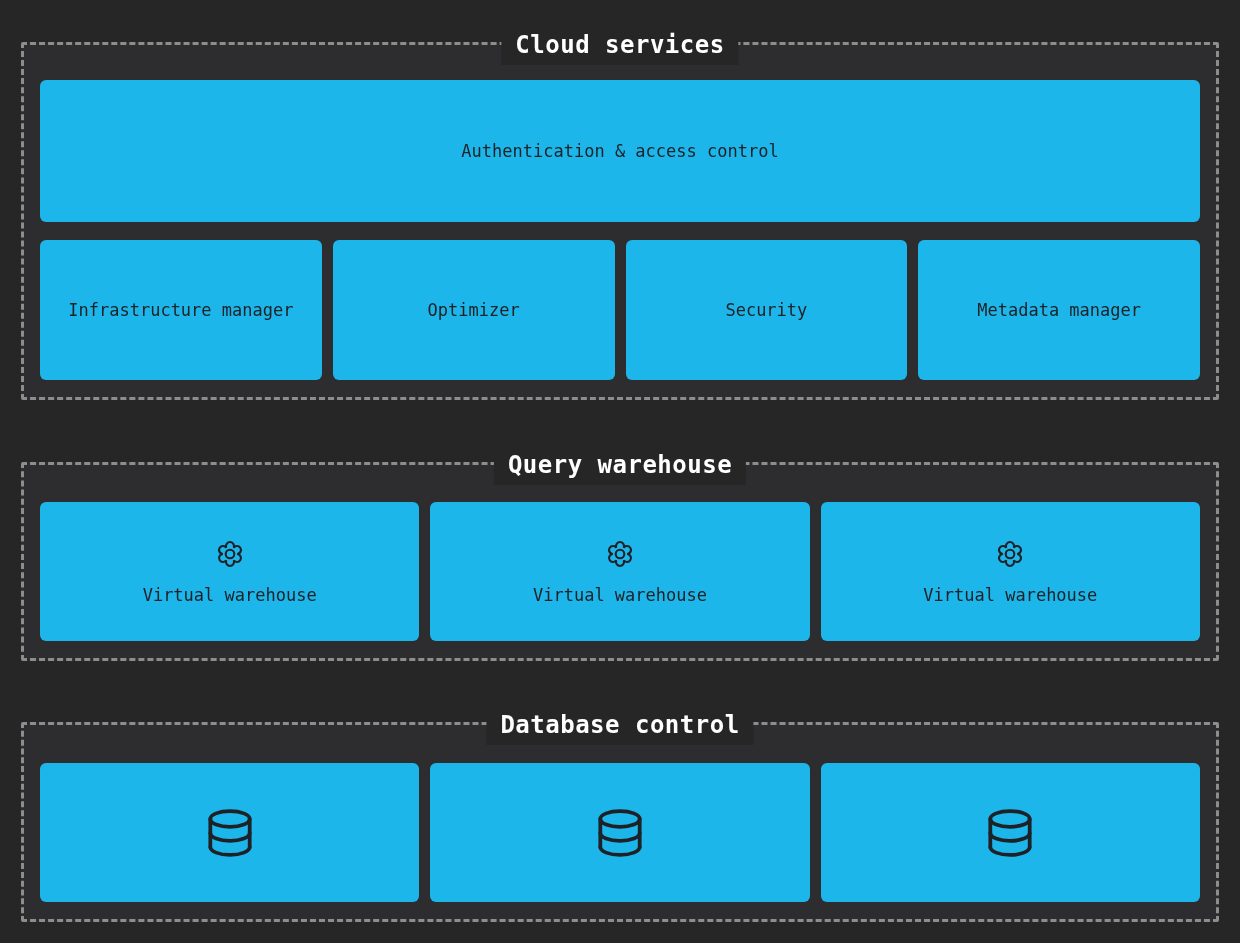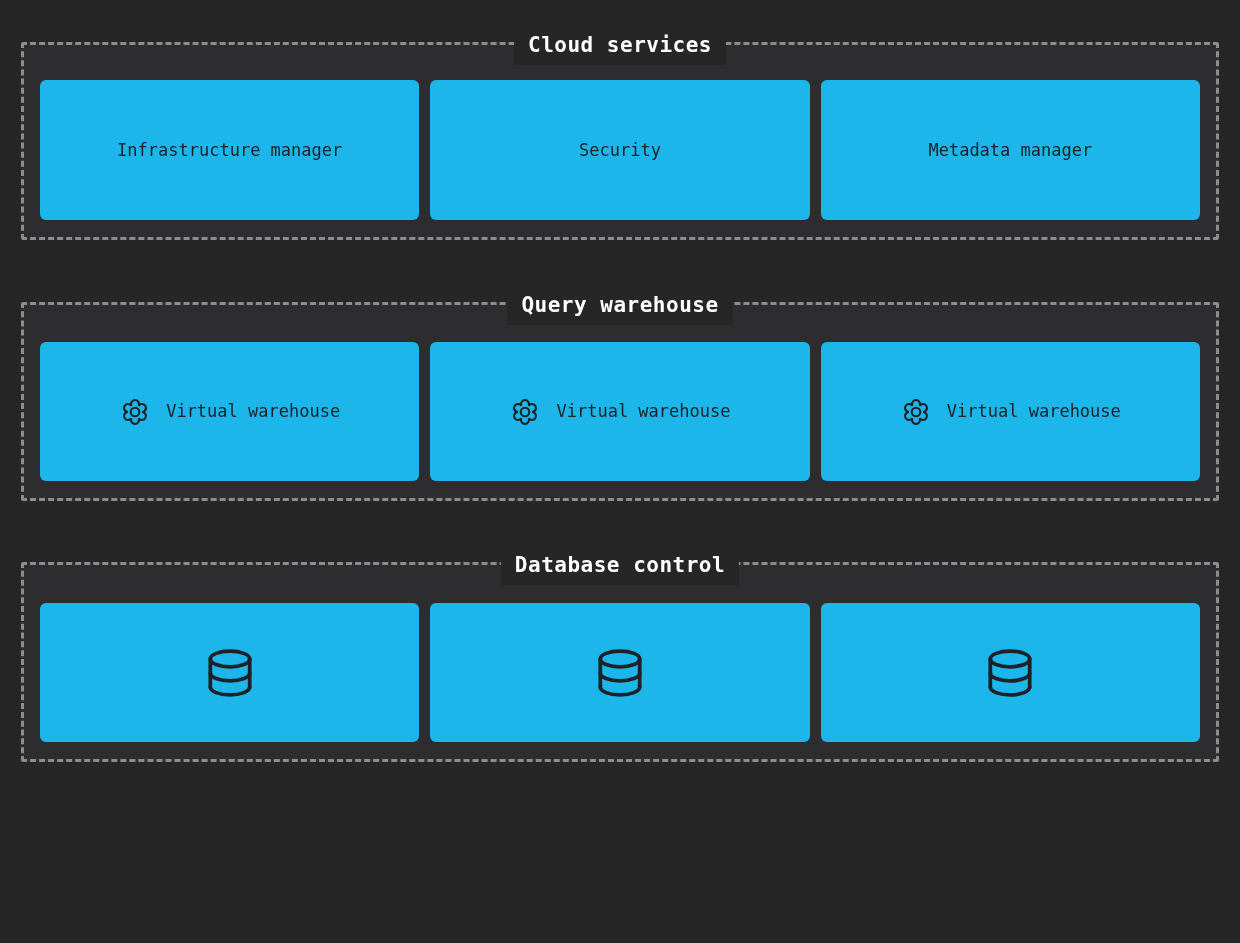--- a/index.html
+++ b/index.html
@@ -19,21 +19,21 @@
   .section-title {
     position: absolute;
     top: -20px;
     left: 50%;
     transform: translateX(-50%);
     height: 40px;
     line-height: 40px;
     background: #262627;
     padding: 0 14px;
     color: #ffffff;
-    font-size: 21px;
+    font-size: 24px;
     font-weight: bold;
     white-space: nowrap;
     letter-spacing: 0.5px;
   }
   #section-cloud-services { padding: 35px 16px 17px 16px; }
   #section-query-processing { margin-top: 62px; padding: 37px 16px 17px 16px; }
   #section-database-storage { margin-top: 61px; padding: 38px 16px 17px 16px; }
 
   .box {
     background: #1cb6ea;
@@ -44,21 +44,21 @@
     color: #1e2126;
     font-size: 17px;
     line-height: 1.2;
   }
   .auth-box { height: 142px; margin-bottom: 18px; }
   .row { display: flex; gap: 11px; }
   .row .box { flex: 1 1 0; }
   .component-box { height: 140px; }
   .warehouse-box {
     height: 139px;
-    flex-direction: row;
+    flex-direction: column;
     gap: 15px;
   }
   .database-box { height: 139px; }
   .icon { display: block; }
   .icon svg { display: block; stroke: #1e2126; fill: none; }
 </style>
 </head>
 <body>
 
 <svg width="0" height="0" style="position:absolute">
@@ -71,23 +71,29 @@
       <ellipse cx="16" cy="8.5" rx="10.5" ry="4.2"></ellipse>
       <path d="M5.5 8.5 L5.5 23.5 M26.5 8.5 L26.5 23.5"></path>
       <path d="M5.5 16 A10.5 4.2 0 0 0 26.5 16"></path>
       <path d="M5.5 23.5 A10.5 4.2 0 0 0 26.5 23.5"></path>
     </g>
   </defs>
 </svg>
 
 <div class="section" id="section-cloud-services">
   <div class="section-title">Cloud services</div>
+  <div class="box auth-box">
+    <span>Authentication &amp; access control</span>
+  </div>
   <div class="row">
     <div class="box component-box">
       <span>Infrastructure manager</span>
+    </div>
+    <div class="box component-box">
+      <span>Optimizer</span>
     </div>
     <div class="box component-box">
       <span>Security</span>
     </div>
     <div class="box component-box">
       <span>Metadata manager</span>
     </div>
   </div>
 </div>
 

